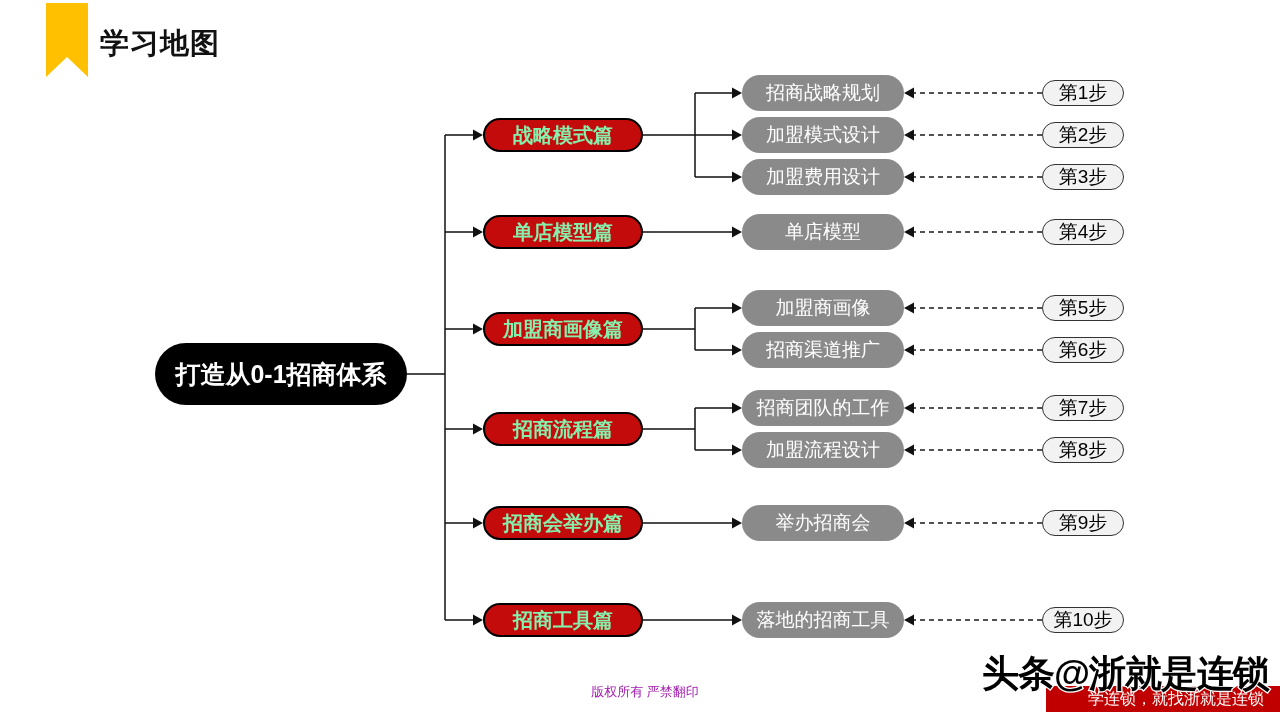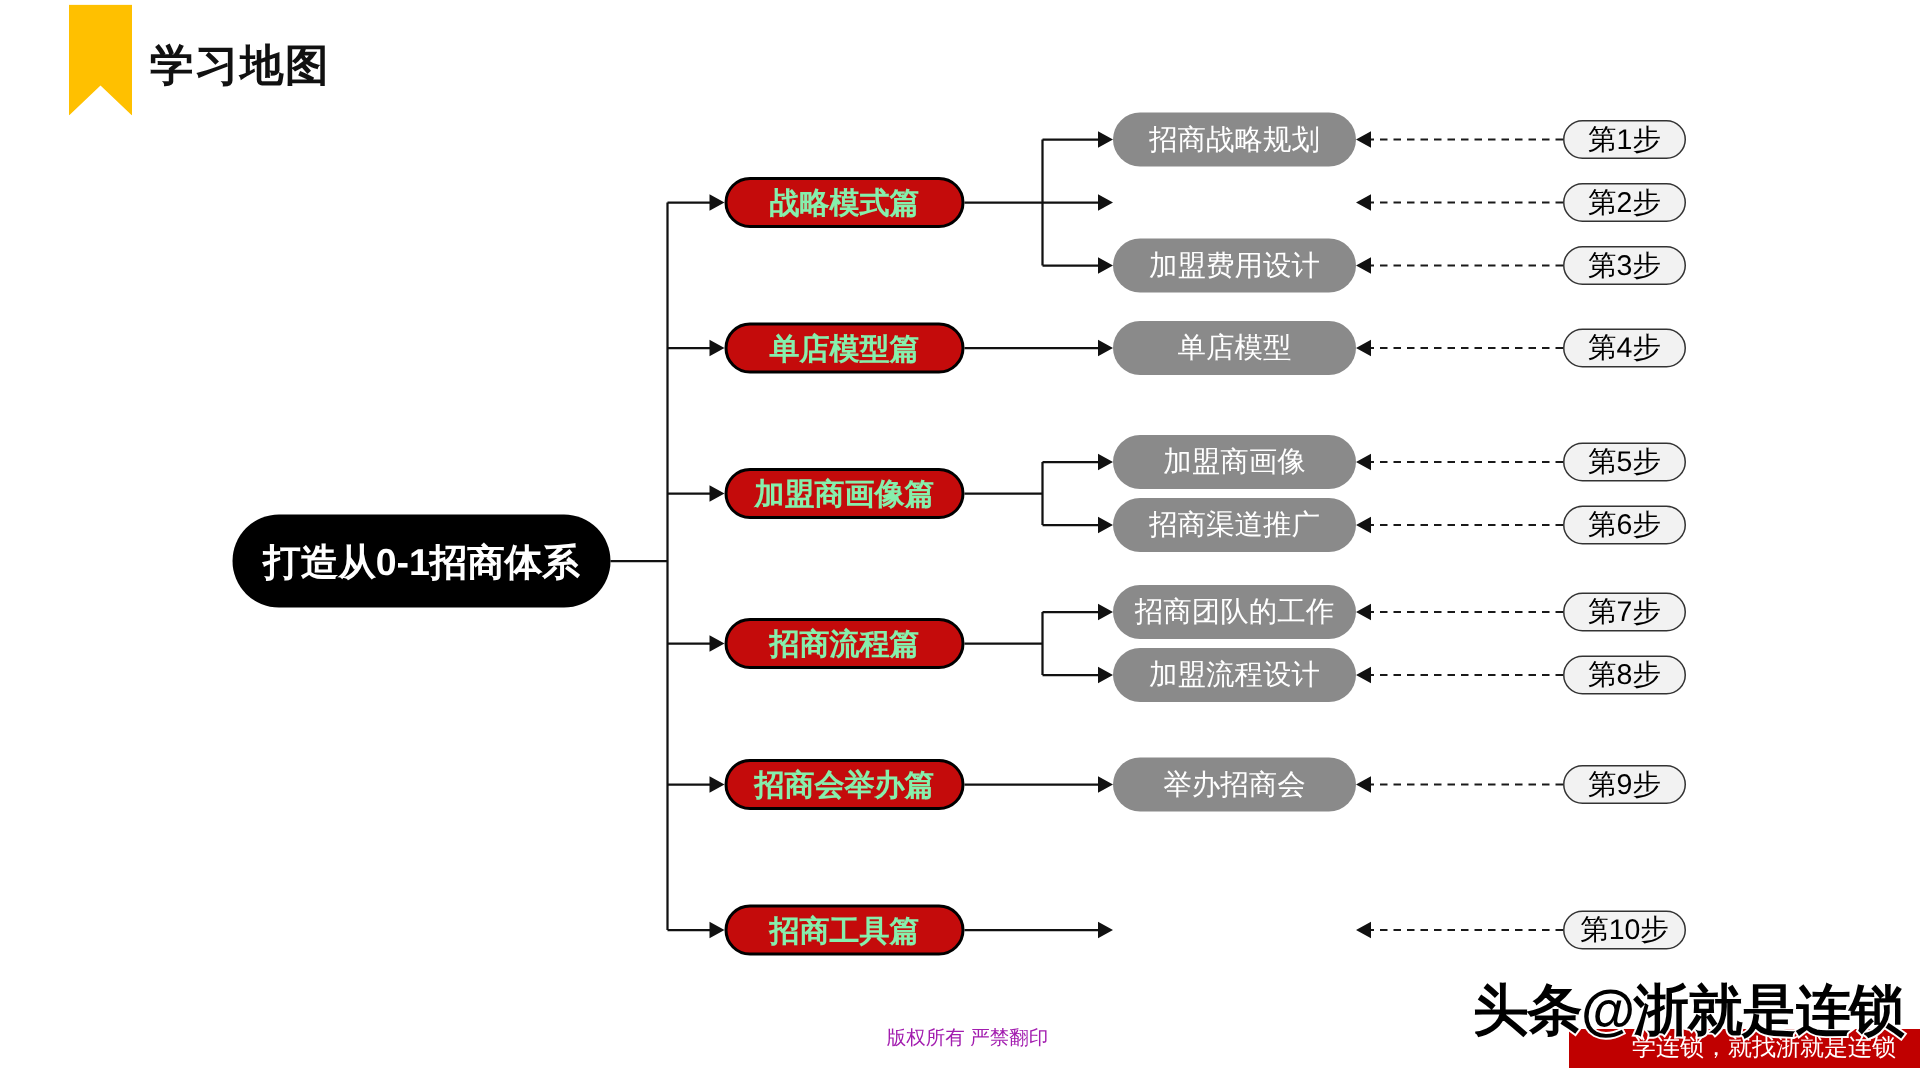--- a/index.html
+++ b/index.html
@@ -84,27 +84,29 @@
   <div class="node root-node">打造从0-1招商体系</div>
 
   <div class="node red-node" style="top:118px">战略模式篇</div>
   <div class="node red-node" style="top:215px">单店模型篇</div>
   <div class="node red-node" style="top:312px">加盟商画像篇</div>
   <div class="node red-node" style="top:412px">招商流程篇</div>
   <div class="node red-node" style="top:506px">招商会举办篇</div>
   <div class="node red-node" style="top:603px">招商工具篇</div>
 
   <div class="node gray-node" style="top:75px">招商战略规划</div>
+  <div class="node gray-node" style="top:117px">加盟模式设计</div>
   <div class="node gray-node" style="top:159px">加盟费用设计</div>
   <div class="node gray-node" style="top:214px">单店模型</div>
   <div class="node gray-node" style="top:290px">加盟商画像</div>
   <div class="node gray-node" style="top:332px">招商渠道推广</div>
   <div class="node gray-node" style="top:390px">招商团队的工作</div>
   <div class="node gray-node" style="top:432px">加盟流程设计</div>
   <div class="node gray-node" style="top:505px">举办招商会</div>
+  <div class="node gray-node" style="top:602px">落地的招商工具</div>
 
   <div class="node step-badge" style="top:80px">第1步</div>
   <div class="node step-badge" style="top:122px">第2步</div>
   <div class="node step-badge" style="top:164px">第3步</div>
   <div class="node step-badge" style="top:219px">第4步</div>
   <div class="node step-badge" style="top:295px">第5步</div>
   <div class="node step-badge" style="top:337px">第6步</div>
   <div class="node step-badge" style="top:395px">第7步</div>
   <div class="node step-badge" style="top:437px">第8步</div>
   <div class="node step-badge" style="top:510px">第9步</div>

